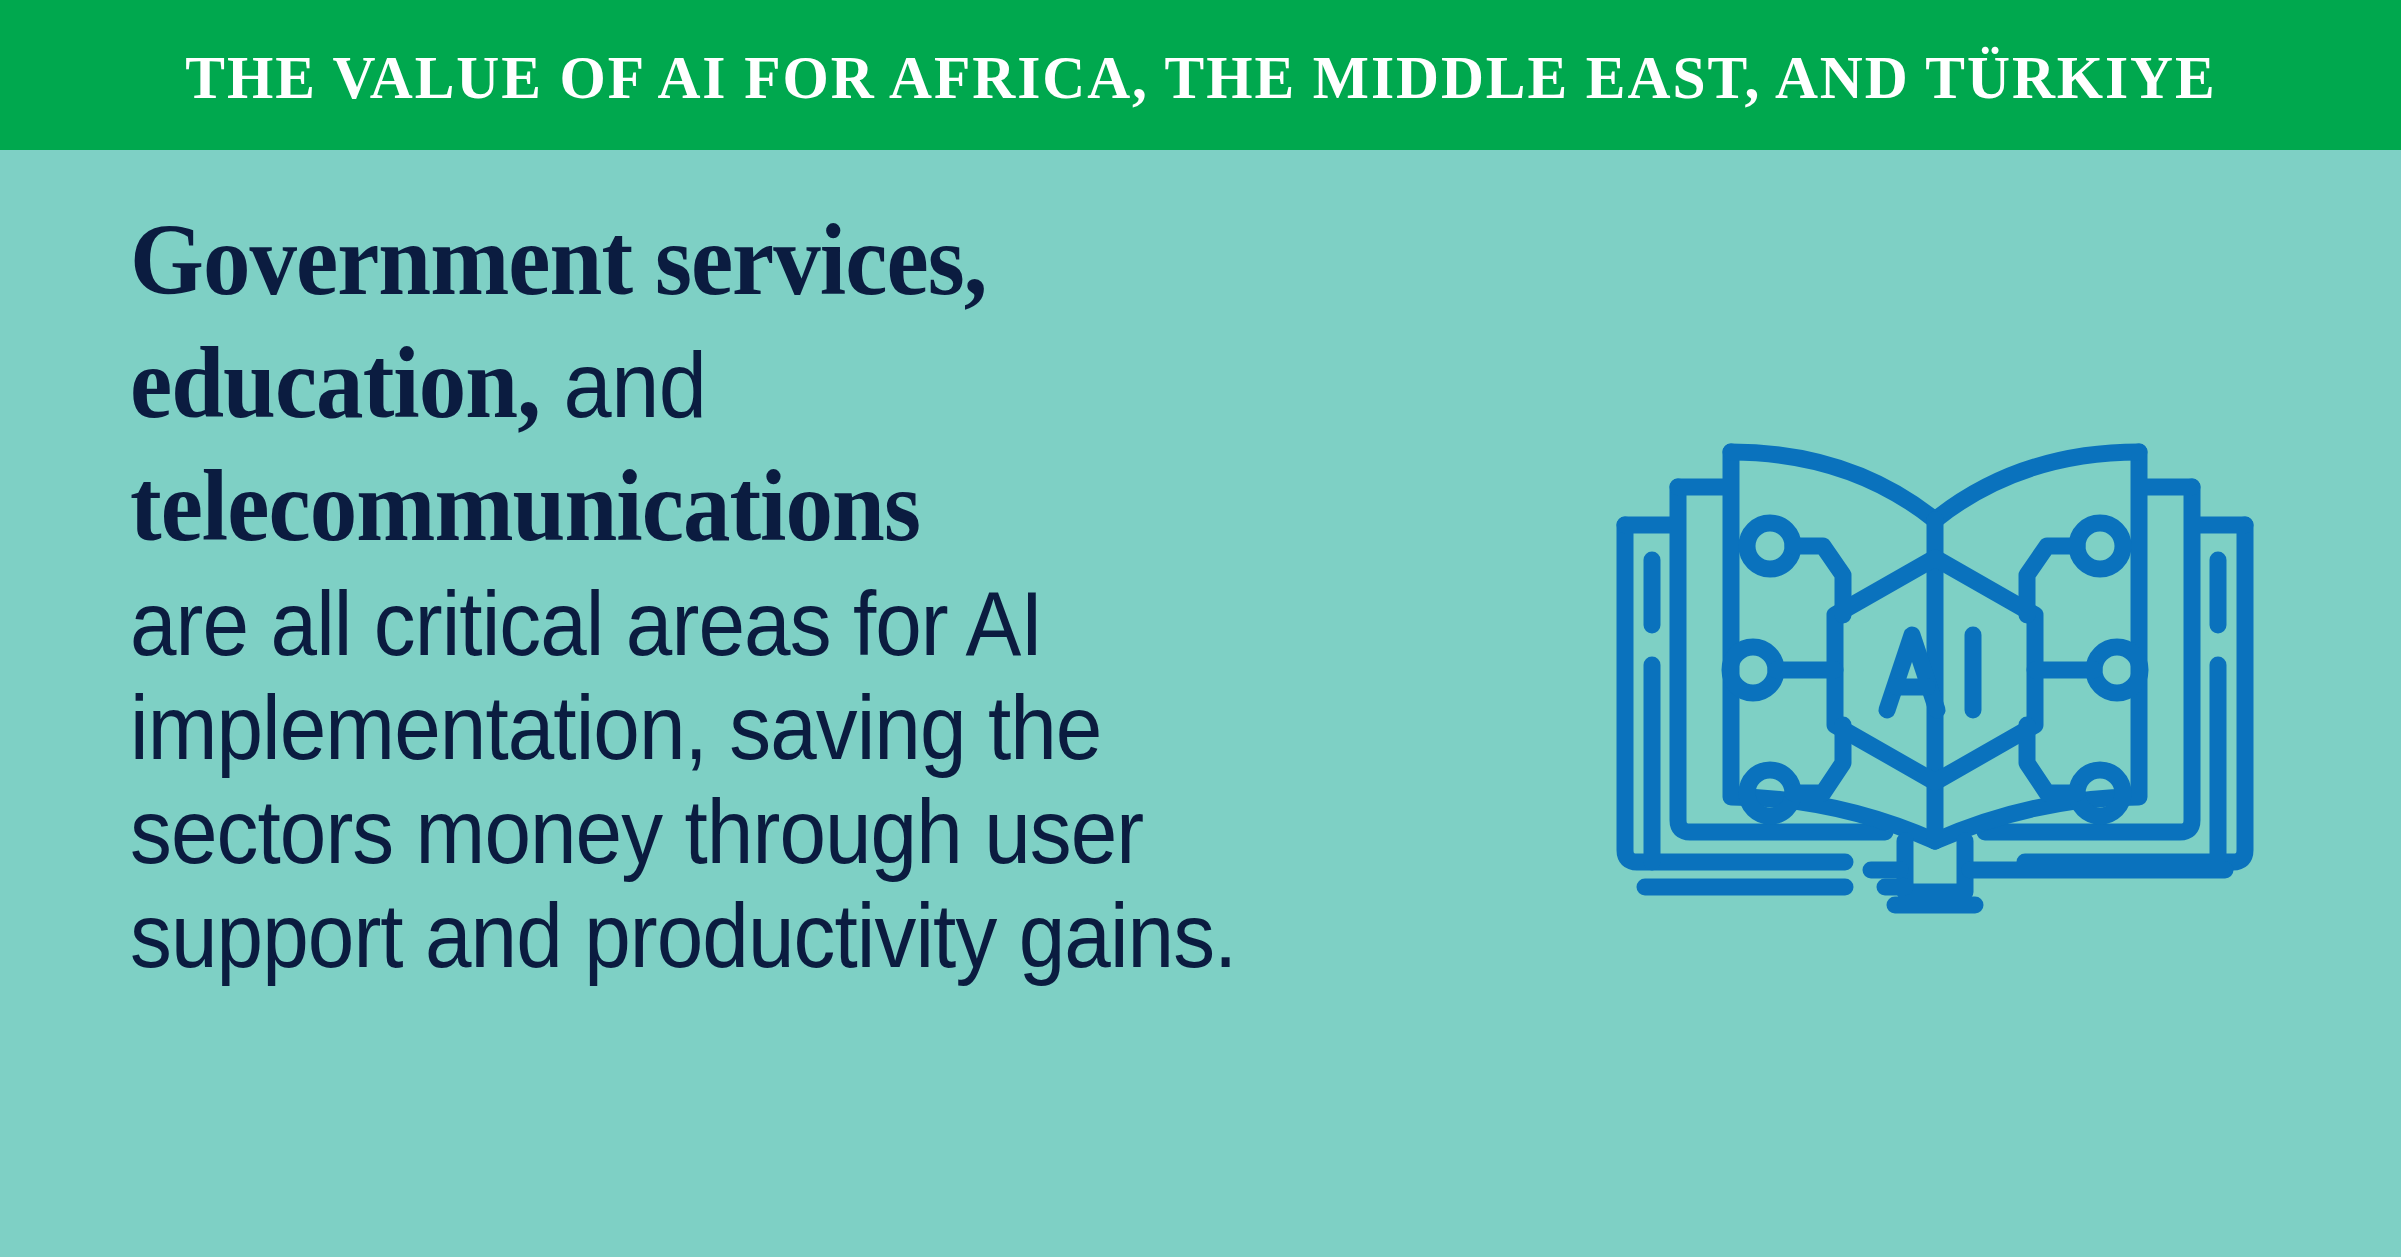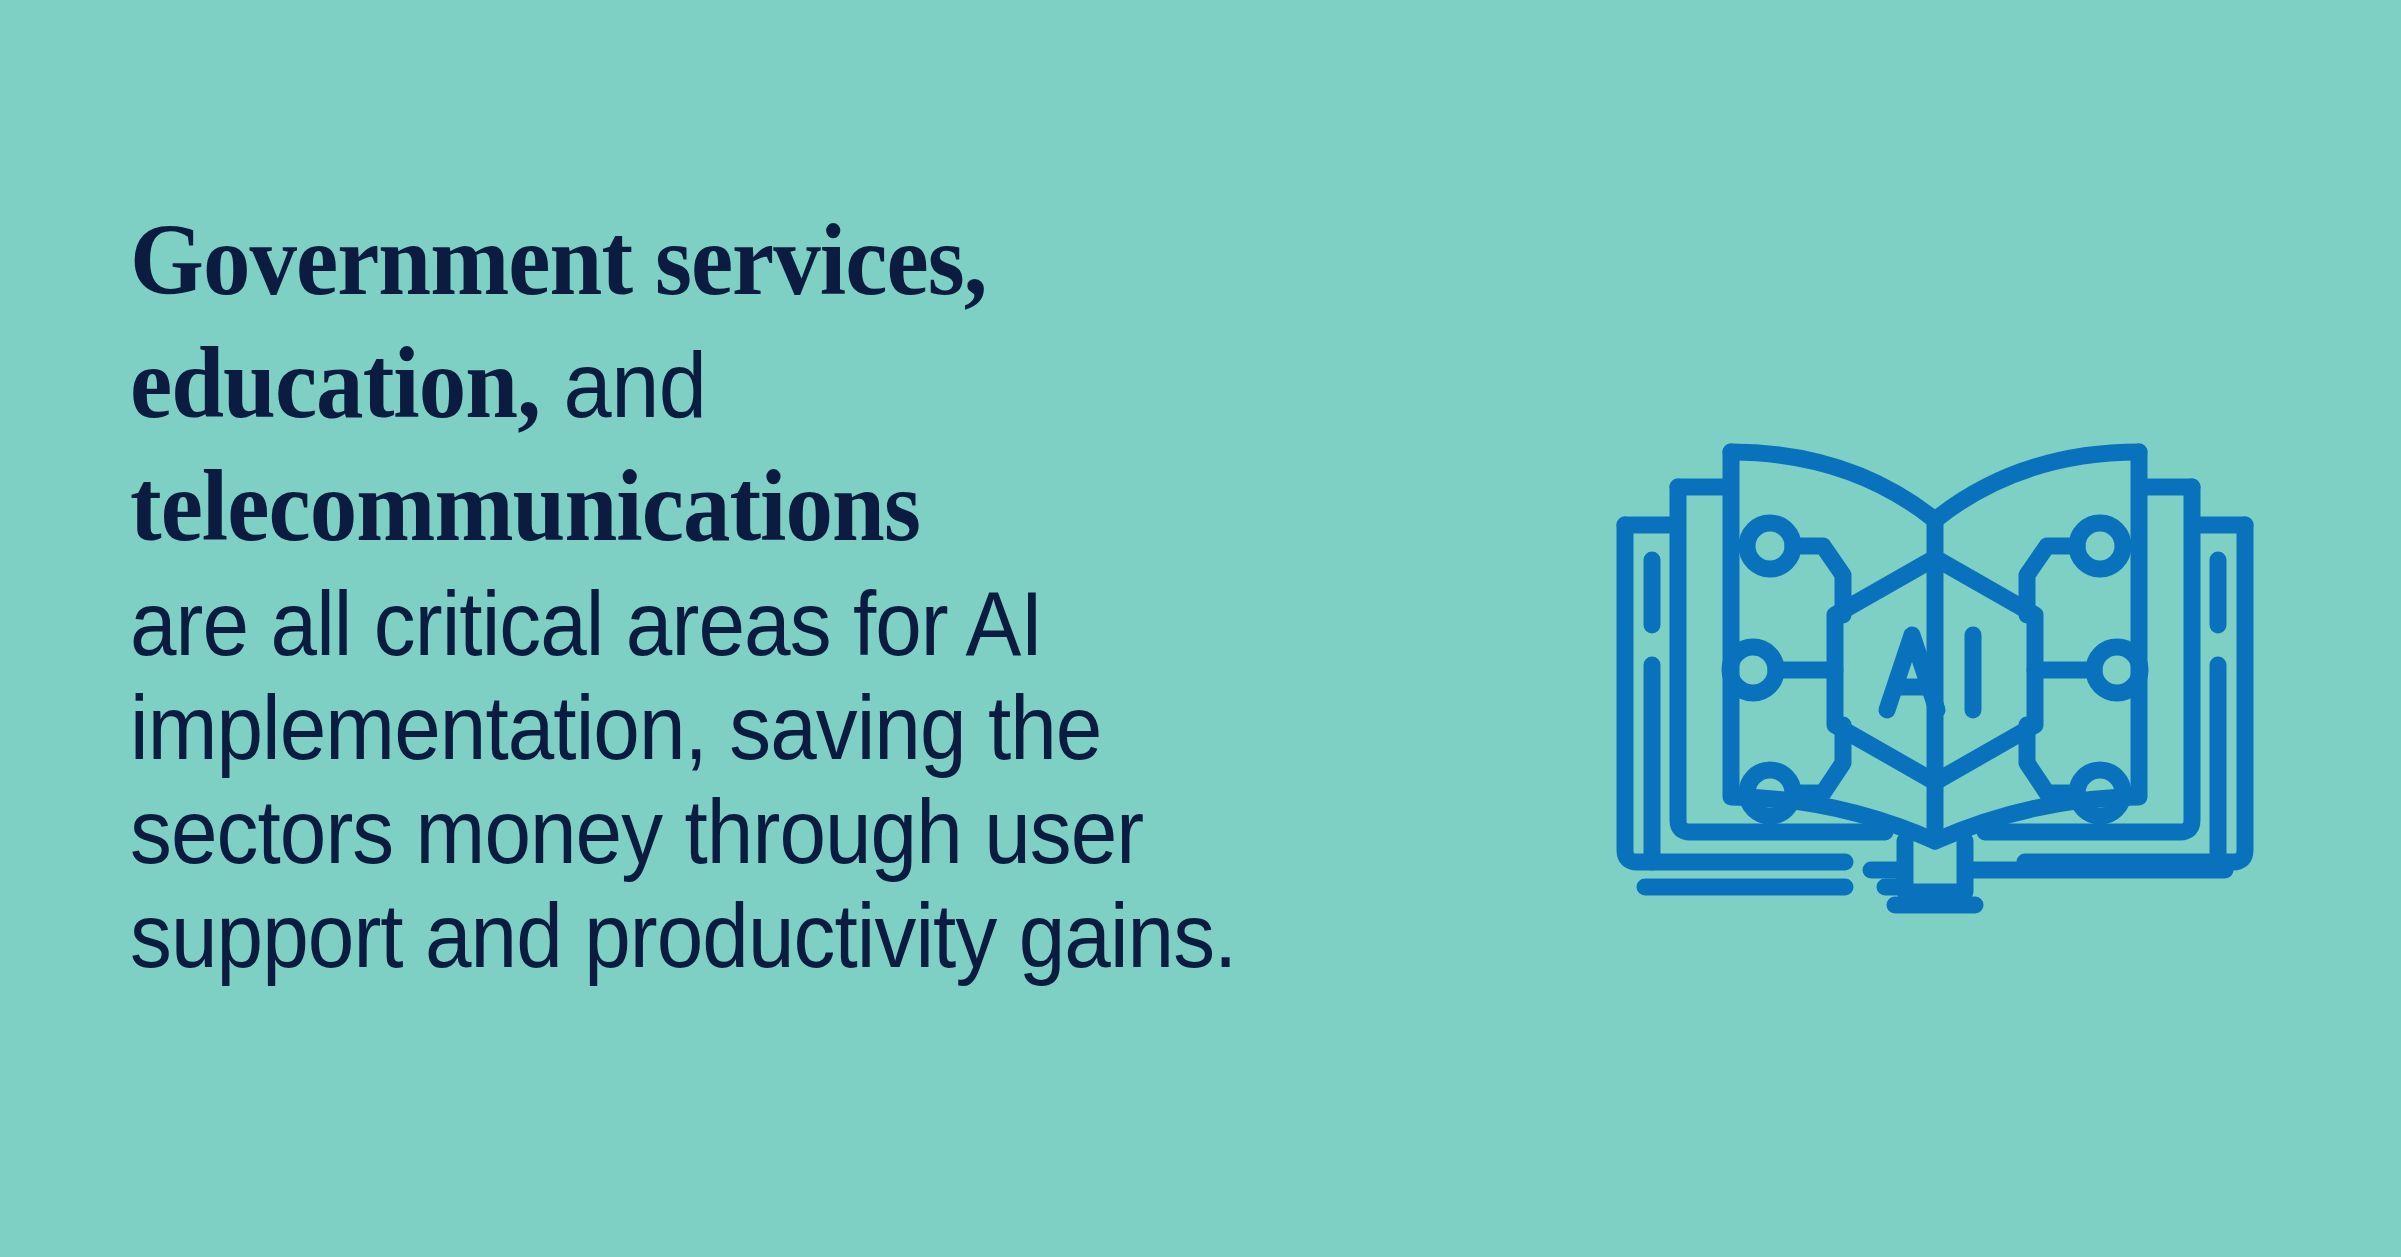--- a/index.html
+++ b/index.html
@@ -97,20 +97,23 @@
     width: 680px;
     height: 500px;
   }
   .icon-wrap svg { display: block; width: 100%; height: 100%; }
 </style>
 </head>
 <body>
 
 <div class="canvas">
 
+  <div class="banner">
+    <div class="banner-title">THE VALUE OF AI FOR AFRICA, THE MIDDLE EAST, AND TÜRKIYE</div>
+  </div>
 
   <div class="body-area">
 
     <div class="text-block">
 
       <div class="line lead"><span>Government services,</span></div>
 
       <div class="line lead lead-2"><span>education,</span><span class="reg"> and</span></div>
 
       <div class="line lead"><span>telecommunications</span></div>

